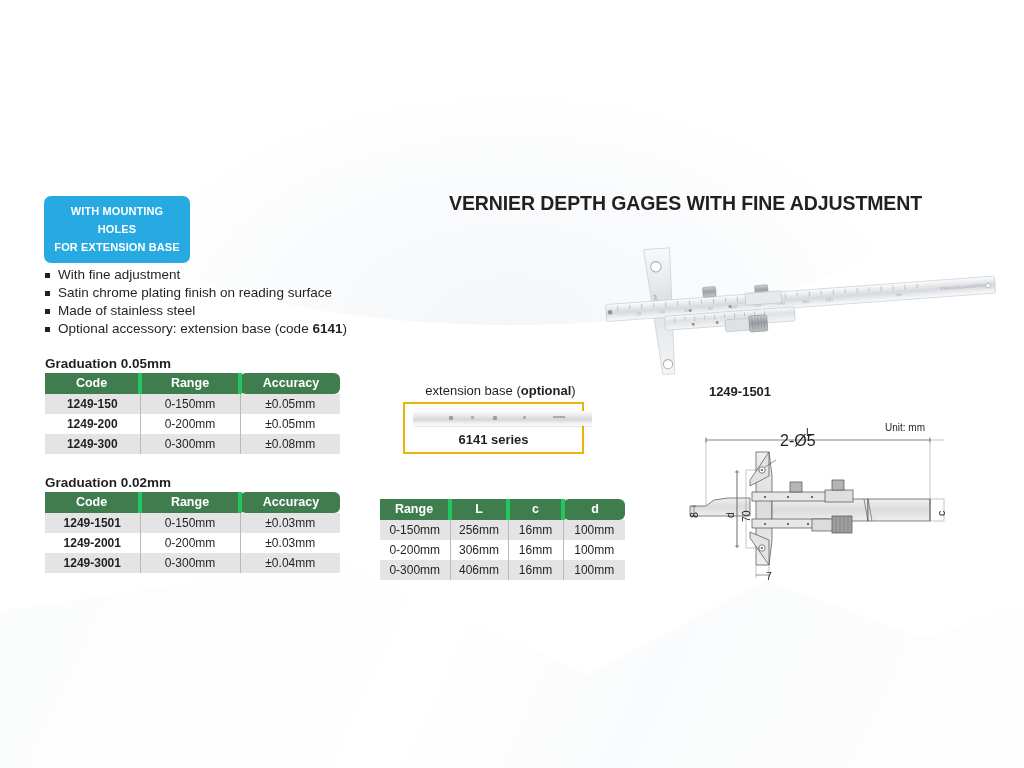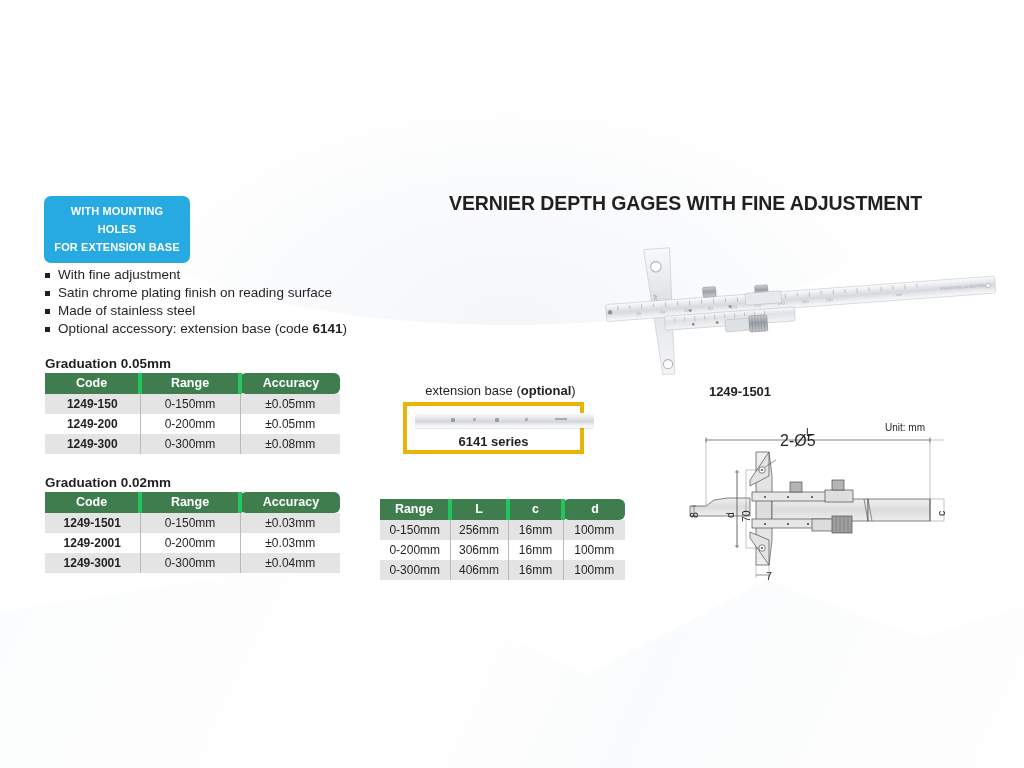--- a/index.html
+++ b/index.html
@@ -133,21 +133,21 @@
     text-align: center;
     font-size: 13px;
     color: #231f20;
   }
   .ext-caption b { font-weight: bold; }
   .ext-box {
     position: absolute;
     left: 403px; top: 402px;
     width: 181px; height: 52px;
     box-sizing: border-box;
-    border: 4px solid #eab308;
+    border: 2px solid #eab308;
     background: #ffffff;
   }
   .ext-photo {
     position: absolute;
     left: 8px; top: 7px;
     width: 179px; height: 15px;
     background: linear-gradient(180deg,#fdfdfd 0%,#e9eaec 30%,#d4d6d9 58%,#eceef0 78%,#fbfbfc 100%);
     border-radius: 2px;
     box-shadow: 0 1px 1px rgba(0,0,0,.10);
   }

